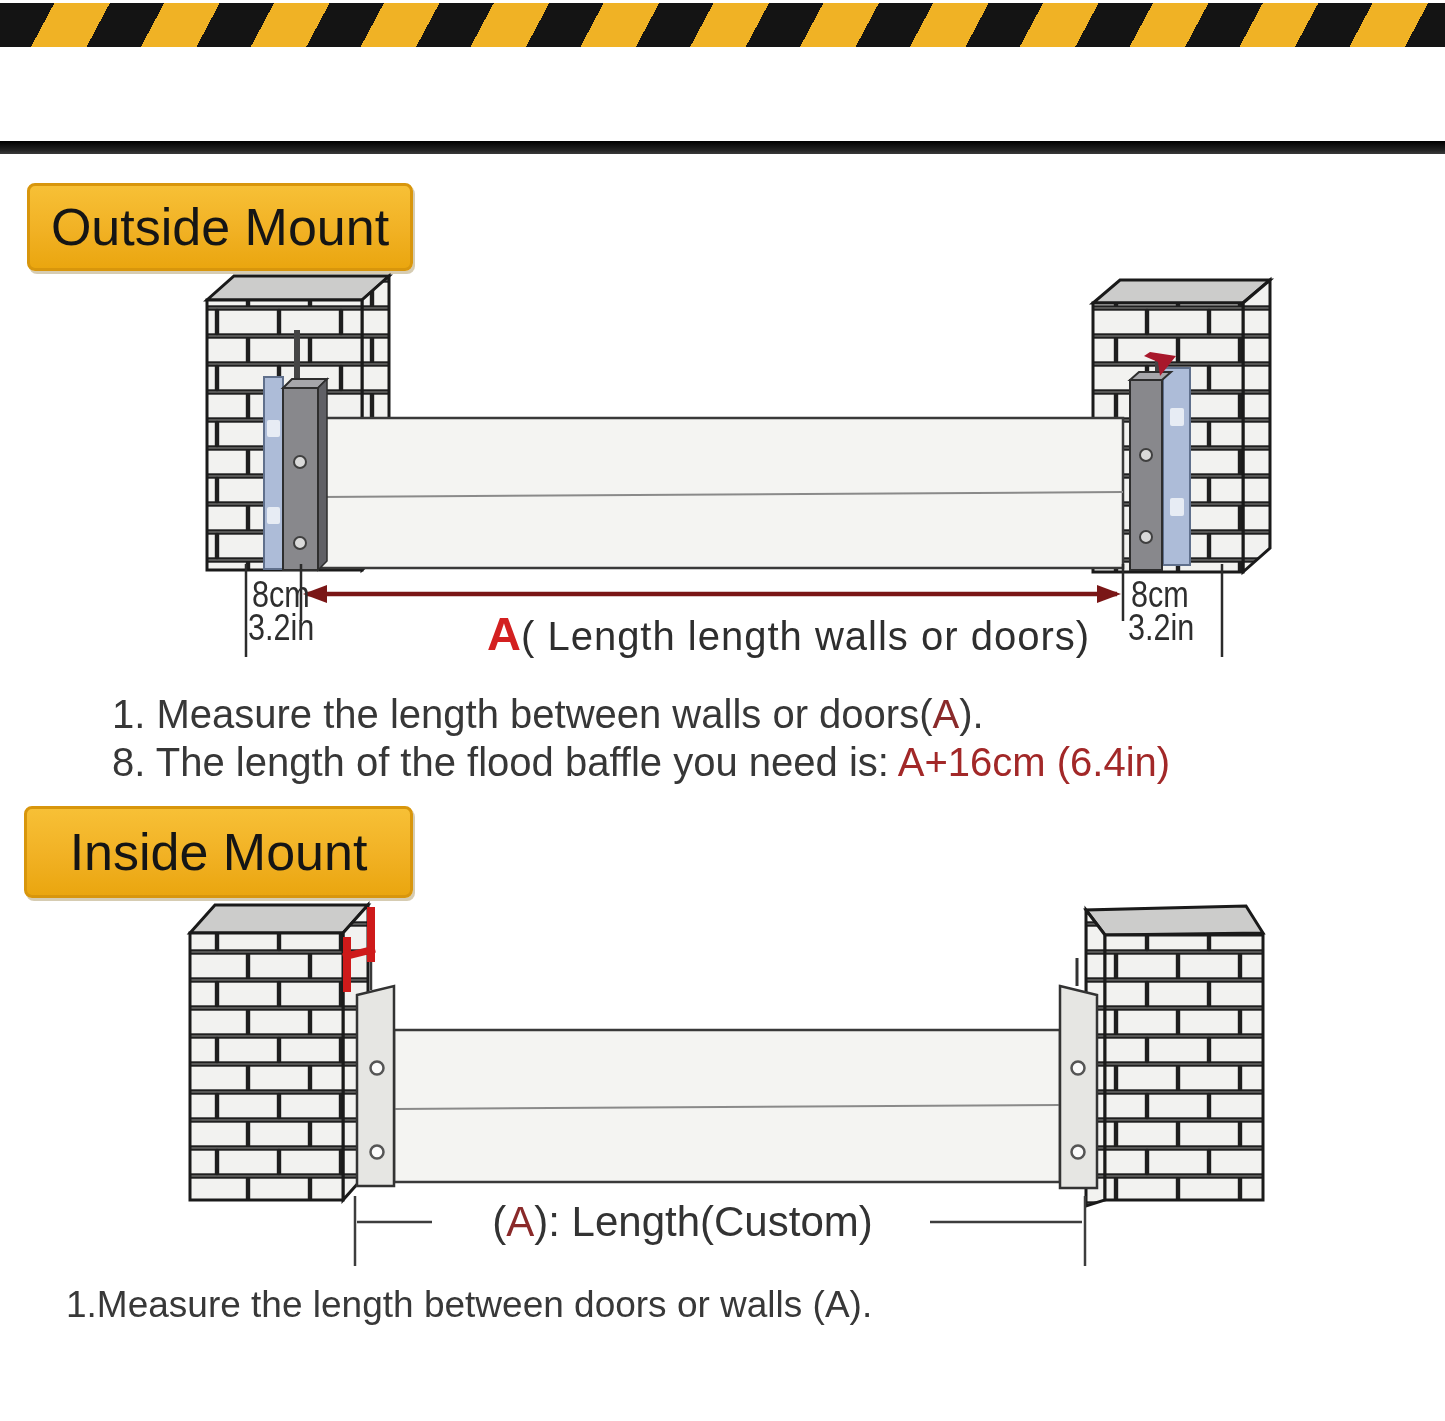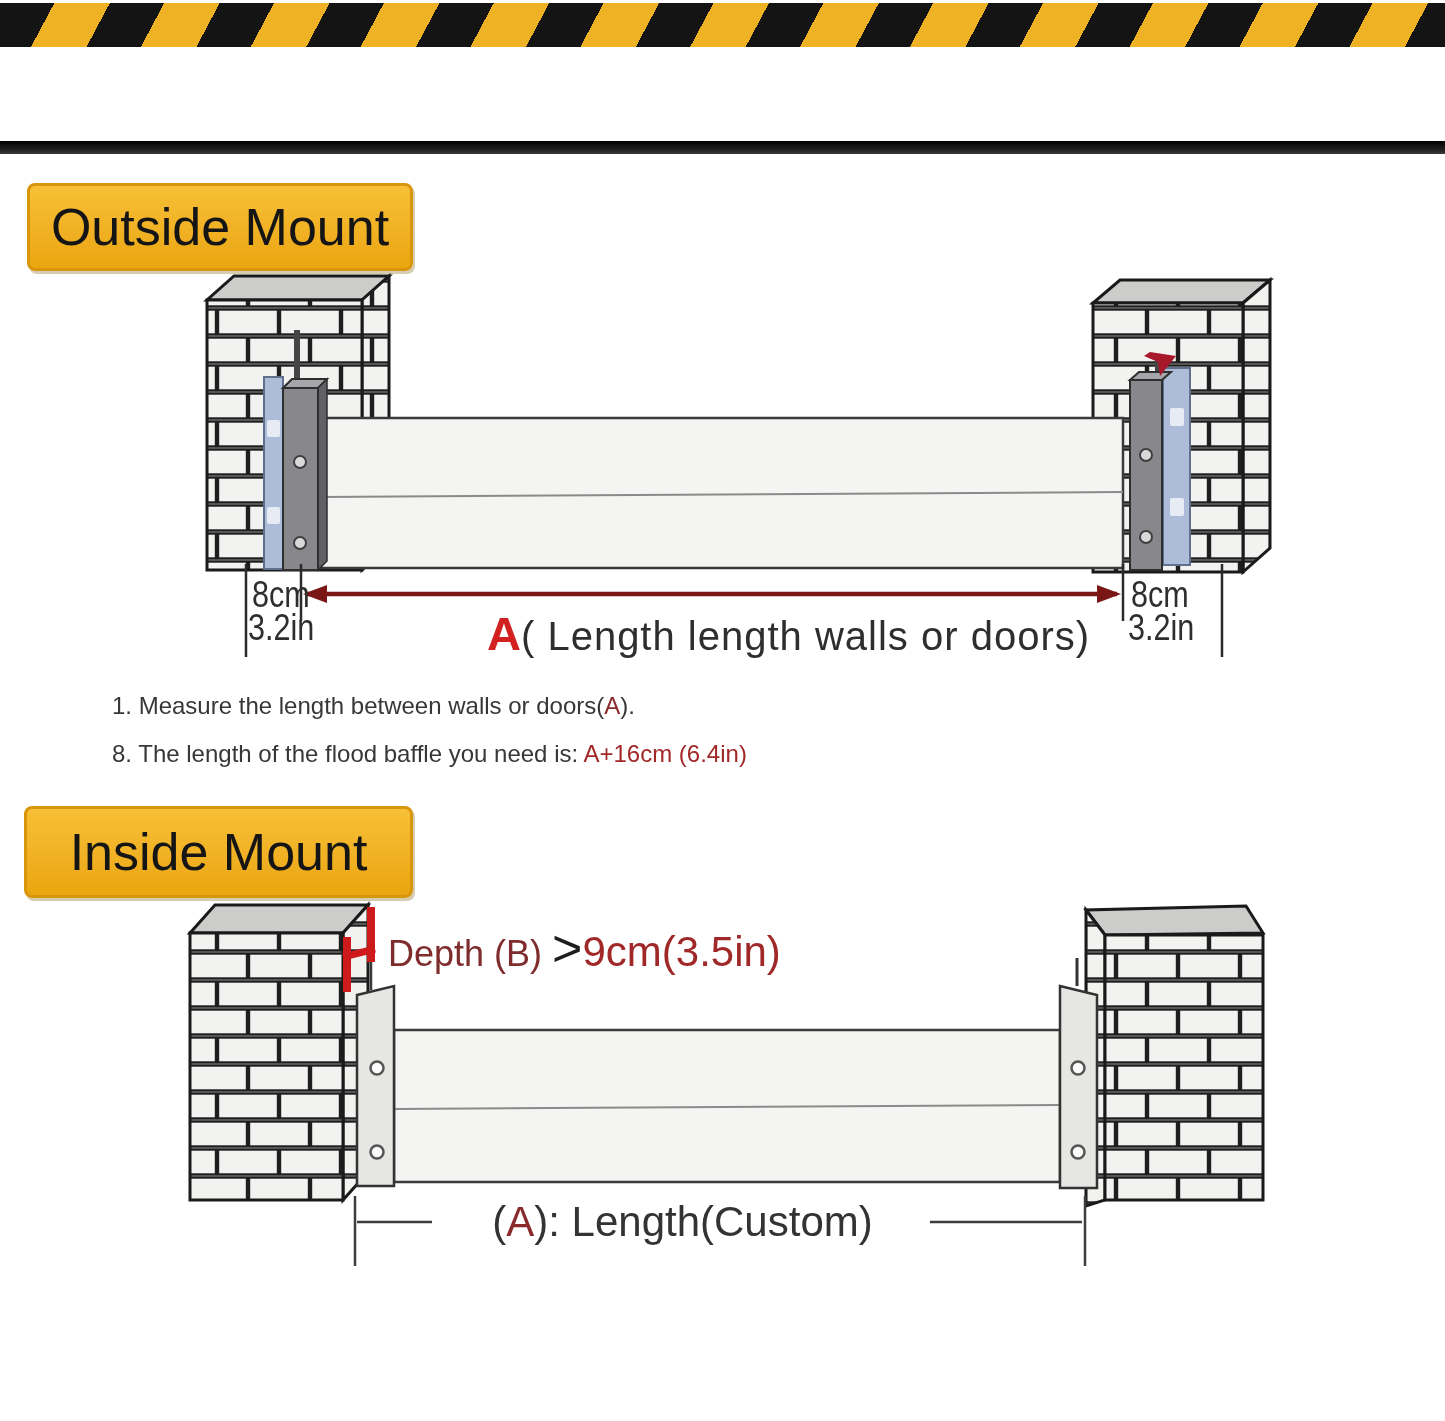--- a/index.html
+++ b/index.html
@@ -27,21 +27,21 @@
 
   
   .canvas{position:absolute;left:0;top:0;}
 
   
   .lbl{position:absolute;white-space:nowrap;}
   .dim-txt{font-size:36px;color:#2e2e2e;}
   .dim-txt .sq{display:inline-block;transform:scaleX(.85);transform-origin:0 50%;}
   .span-label{font-size:40px;color:#2e2e2e;letter-spacing:1px;}
   .span-label .big-a{font-size:47px;font-weight:800;color:#d32020;letter-spacing:0;}
-  .step{font-size:24px;color:#373737;}
+  .step{font-size:40px;color:#373737;}
   .step .accent{color:#a22828;}
   .step .accent-a{color:#8a2a2a;}
   .depth-label{font-size:36px;color:#7e2c2c;}
   .depth-label .dl-gt{font-size:52px;color:#1d1d1d;}
   .depth-label .dl-val{font-size:42px;color:#a02828;}
   .length-label{width:485px;text-align:center;font-size:42px;color:#333;}
   .length-label .accent-a{color:#8a2a2a;}
   .bstep{font-size:37px;color:#383838;}
   .bstep .accent{color:#7e2c2c;}
 </style>
@@ -186,22 +186,22 @@
     <span class="big-a">A</span><span>( Length length walls or doors)</span>
   </div>
 
   <div class="lbl step" style="left:112px;top:692px">
     <span>1. Measure the length between walls or doors(</span><span class="accent-a">A</span><span>).</span>
   </div>
   <div class="lbl step" style="left:112px;top:740px">
     <span>8. The length of the flood baffle you need is: </span><span class="accent">A+16cm (6.4in)</span>
   </div>
 
-  <div class="lbl depth-label" style="left:388px;top:918px">
-    <span class="dl-pre">Depth (B) </span><span class="dl-gt">&gt;</span><span class="dl-val">9cm(3.5in)</span>
-  </div>
 
   <div class="lbl length-label" style="left:440px;top:1198px">
     <span>(</span><span class="accent-a">A</span><span>): Length(Custom)</span>
   </div>
 
+  <div class="lbl bstep" style="left:66px;top:1284px">
+    <span>1.Measure the length between doors or walls (A).</span>
+  </div>
 
 </div>
 
 </body></html>

